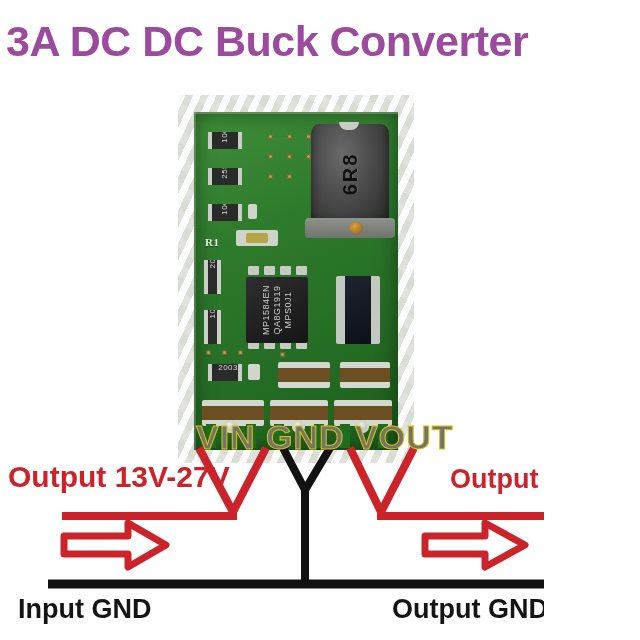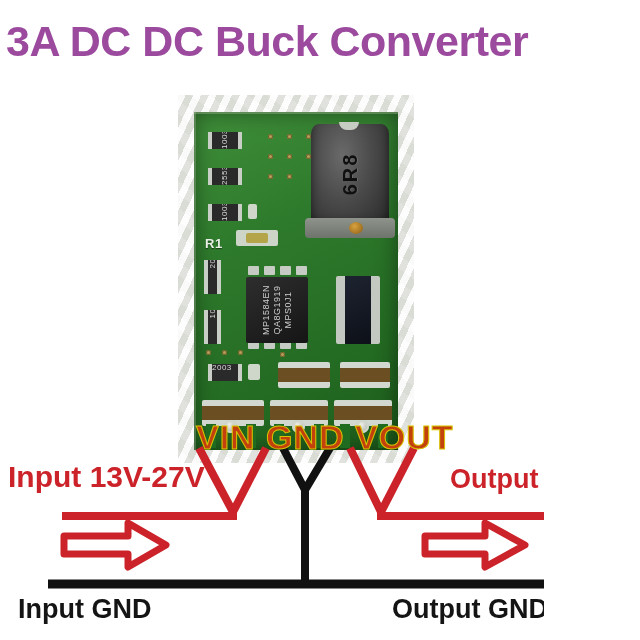--- a/index.html
+++ b/index.html
@@ -69,21 +69,21 @@
   
   .smd {
     position: absolute;
     background: #2a2a2a;
     border-left: 4px solid #c9cfc7;
     border-right: 4px solid #c9cfc7;
     box-sizing: border-box;
     color: #dcdcdc;
     font-family: "Liberation Sans", sans-serif;
     font-size: 8px;
-    text-align: left;
+    text-align: right;
     line-height: 1;
     overflow: hidden;
   }
   .smd span {
     display: block;
     transform: rotate(-90deg);
     white-space: nowrap;
     font-size: 8px;
     letter-spacing: .5px;
   }
@@ -200,23 +200,23 @@
     width: 13px; height: 13px;
     border-radius: 50%;
     background: radial-gradient(circle at 40% 35%, #efefe9, #9aa096);
     box-shadow: inset 0 0 0 2px #cfd6ca;
   }
 
   
   .silk {
     position: absolute;
     color: #e8efe4;
-    font-family: Liberation Sans, sans-serif;
+    font-family: Liberation Serif, serif;
     font-weight: bold;
-    font-size: 13px;
+    font-size: 11px;
     letter-spacing: .5px;
     text-shadow: 0 1px 1px rgba(0,0,0,.5);
   }
 
   
   #overlay {
     position: absolute;
     left: 0; top: 0;
     width: 640px; height: 640px;
   }
@@ -226,21 +226,21 @@
     white-space: nowrap;
     font-family: "Liberation Sans", sans-serif;
     font-weight: bold;
     line-height: 1;
   }
   #lbl-vin-gnd-vout {
     left: 196px;
     top: 420px;
     font-size: 34px;
     letter-spacing: 1px;
-    color: #c2410c;
+    color: #737373;
     -webkit-text-stroke: 1px #d9c400;
   }
   #lbl-input-v {
     left: 8px;
     top: 462px;
     font-size: 30px;
     color: #cc2229;
   }
   #lbl-output {
     left: 450px;
@@ -386,21 +386,21 @@
 
     <line x1="48" y1="584" x2="585" y2="584" stroke="#111111" stroke-width="9"></line>
 
     <polygon points="64,536 128,536 128,523 166,545 128,567 128,554 64,554" fill="#ffffff" stroke="#cc2229" stroke-width="7" stroke-linejoin="round"></polygon>
 
     <polygon points="425,536 485,536 485,523 525,545 485,567 485,554 425,554" fill="#ffffff" stroke="#cc2229" stroke-width="7" stroke-linejoin="round"></polygon>
   </svg>
 
   <div class="anno-text" id="lbl-vin-gnd-vout">VIN GND VOUT</div>
 
-  <div class="anno-text" id="lbl-input-v">Input 13V-27V</div>
+  <div class="anno-text" id="lbl-input-v">Output 13V-27V</div>
 
   <div class="anno-text" id="lbl-output">Output</div>
 
 
   <div class="anno-text" id="lbl-input-gnd">Input GND</div>
 
   <div class="anno-text" id="lbl-output-gnd">Output  GND</div>
 
 </div>
 

